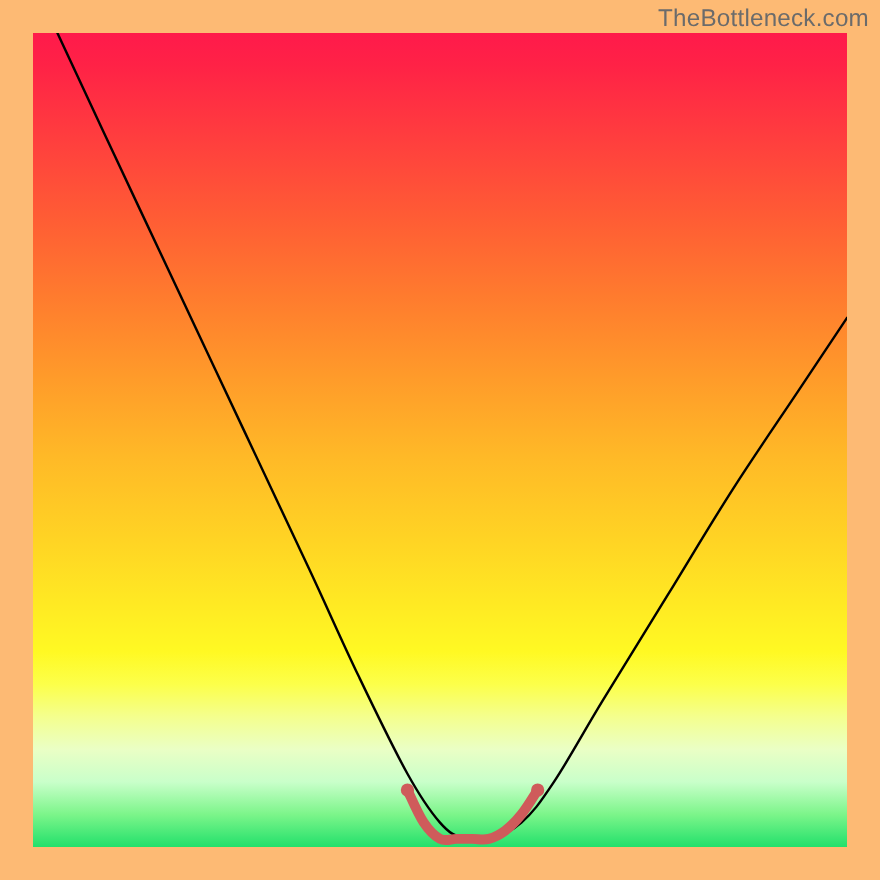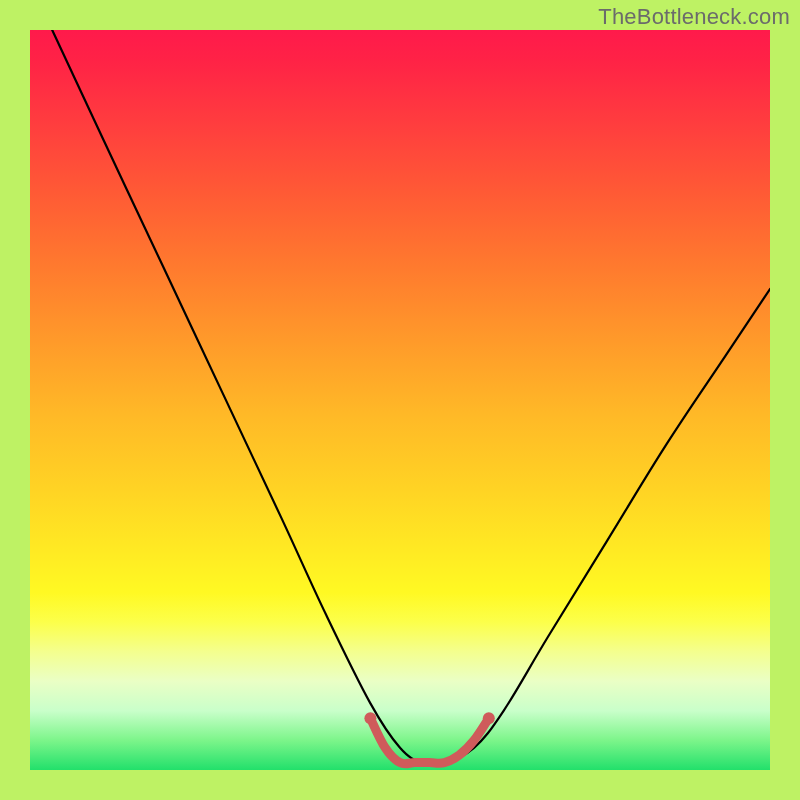--- a/index.html
+++ b/index.html
@@ -8,21 +8,21 @@
     width: 800px;
     height: 800px;
     background: #000;
     overflow: hidden;
     font-family: Arial, Helvetica, sans-serif;
   }
   .frame {
     position: relative;
     width: 800px;
     height: 800px;
-    background: #bef264;
+    background: #fdba74;
   }
   .watermark {
     position: absolute;
     top: 4px;
     right: 10px;
     color: #6b6b6b;
     font-size: 22px;
     font-weight: 500;
     letter-spacing: 0.2px;
     z-index: 20;

